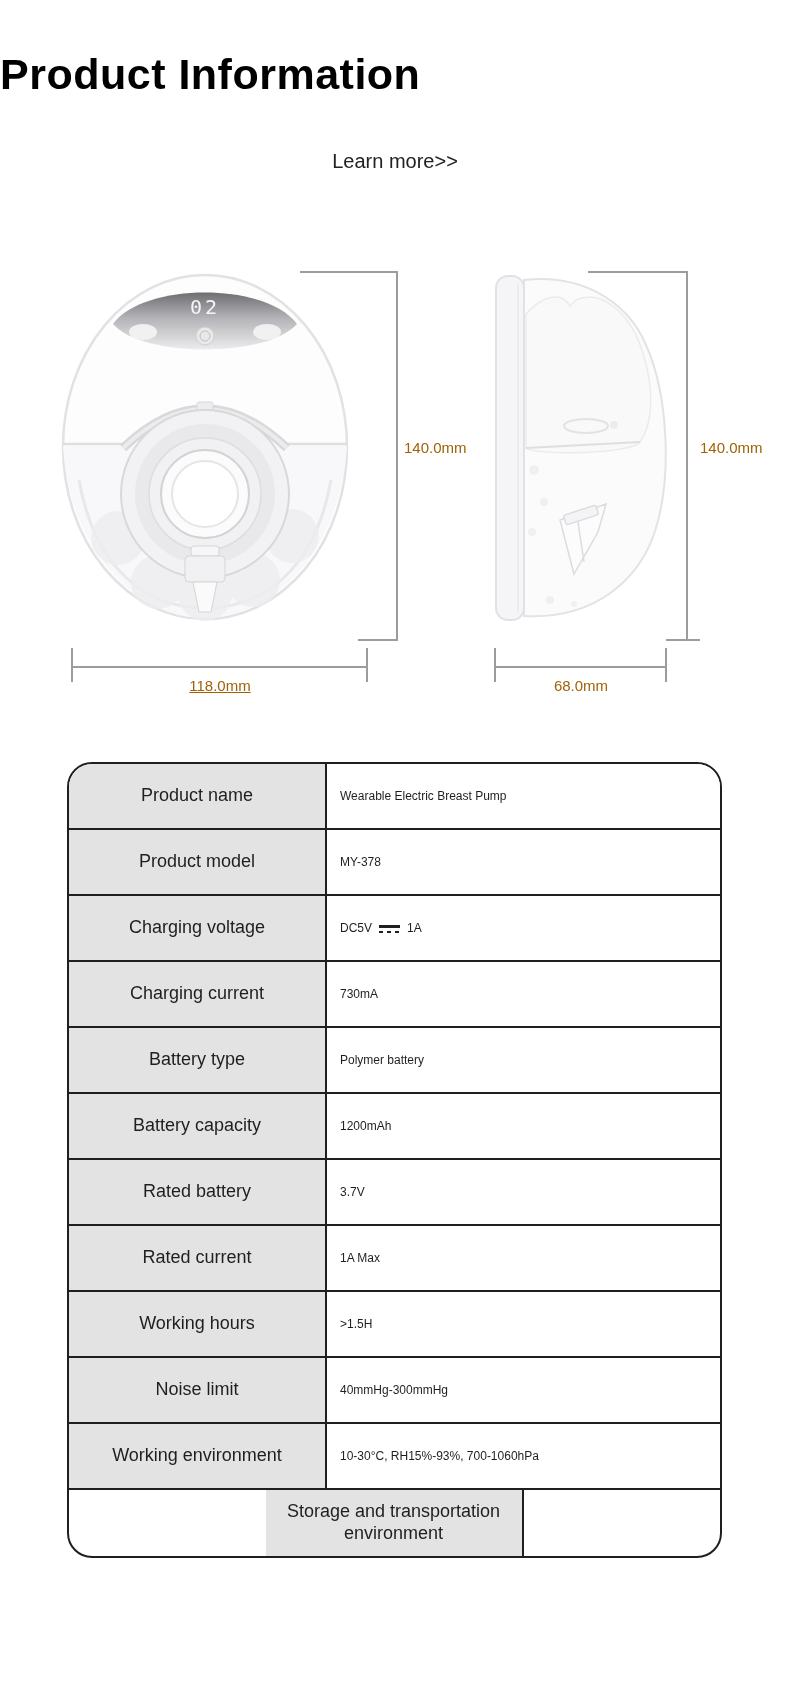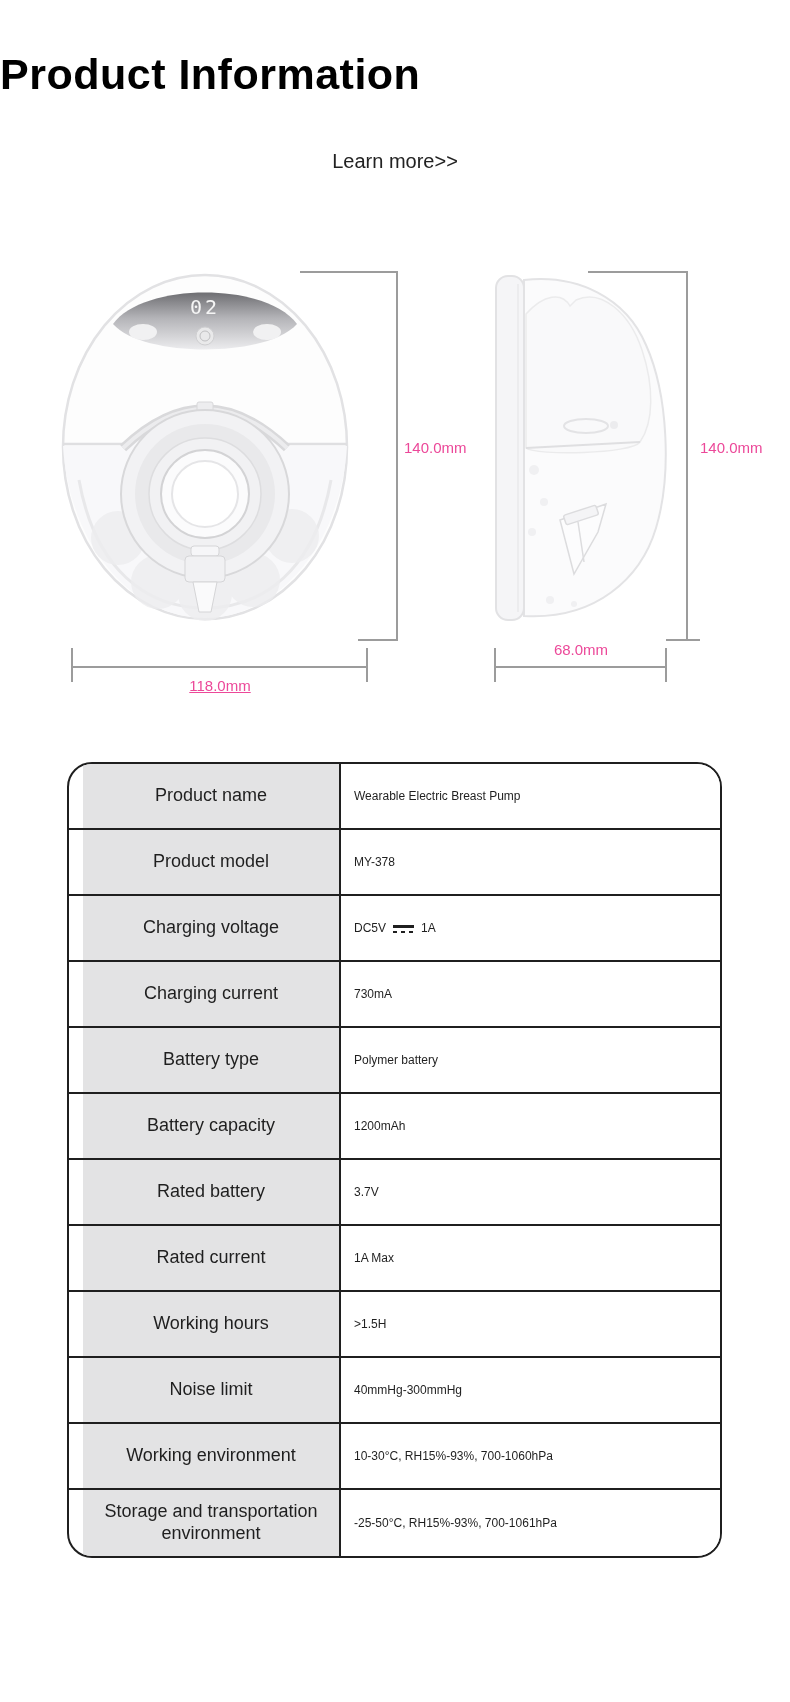--- a/index.html
+++ b/index.html
@@ -14,33 +14,33 @@
     text-align:left; font-size:43px; font-weight:700;
     color:#000000; letter-spacing:0.5px;
   }
   .learn-more {
     position:absolute; top:150px; left:0; width:100%;
     text-align:center; font-size:20px; color:#222222; cursor:pointer;
   }
   
   .dl { position:absolute; background:#9c9c9c; }
   .dim-label {
-    position:absolute; color:#ec4899; font-size:15px; line-height:16px;
+    position:absolute; color:#a16207; font-size:15px; line-height:16px;
     font-family:"Liberation Sans", sans-serif; white-space:nowrap;
   }
   .dim-label.center { text-align:center; }
   
   .fig { position:absolute; }
   
   .spec-table {
     position:absolute; left:67px; top:762px; width:655px;
     border:2.5px solid #1f1f1f; border-radius:25px; overflow:hidden;
     background:#ffffff;
   }
-  .t-row { display:flex; height:66px; border-bottom:2.5px solid #1f1f1f;padding-left:14px; }
+  .t-row { display:flex; height:66px; border-bottom:2.5px solid #1f1f1f; }
   .t-row:last-child { border-bottom:none;justify-content:center; }
   .t-label {
     width:258px; flex:none; background:#e3e3e4;
     border-right:2.5px solid #1f1f1f;
     display:flex; align-items:center; justify-content:center;
     text-align:center; font-size:18px; line-height:1.2; padding:0 10px;
   }
   .t-value {
     flex:1; background:#ffffff; display:flex; align-items:center;
     font-size:12px; padding-left:13px; padding-right:6px;
@@ -159,21 +159,21 @@
   <div class="dim-label" style="left:700px; top:440px;">140.0mm</div>
 
   <div class="dl" style="left:71px; top:648px; width:2px; height:34px;"></div>
   <div class="dl" style="left:72px; top:666px; width:296px; height:2px;"></div>
   <div class="dl" style="left:366px; top:648px; width:2px; height:34px;"></div>
   <div class="dim-label center" style="left:170px; top:678px; width:100px;text-decoration:underline;">118.0mm</div>
 
   <div class="dl" style="left:494px; top:648px; width:2px; height:34px;"></div>
   <div class="dl" style="left:495px; top:666px; width:172px; height:2px;"></div>
   <div class="dl" style="left:665px; top:648px; width:2px; height:34px;"></div>
-  <div class="dim-label center" style="left:536px; top:642px; width:90px;">68.0mm</div>
+  <div class="dim-label center" style="left:536px; top:678px; width:90px;">68.0mm</div>
 
   <div class="spec-table">
 
     <div class="t-row">
       <div class="t-label">Product name</div>
       <div class="t-value">Wearable Electric Breast Pump</div>
     </div>
 
     <div class="t-row">
       <div class="t-label">Product model</div>
@@ -228,17 +228,16 @@
     </div>
 
 
     <div class="t-row">
       <div class="t-label">Working environment</div>
       <div class="t-value">10-30°C, RH15%-93%, 700-1060hPa</div>
     </div>
 
     <div class="t-row">
       <div class="t-label">Storage and transportation environment</div>
-      <div class="t-value">-25-50°C, RH15%-93%, 700-1061hPa</div>
     </div>
 
   </div>
 </div>
 
 </body></html>

